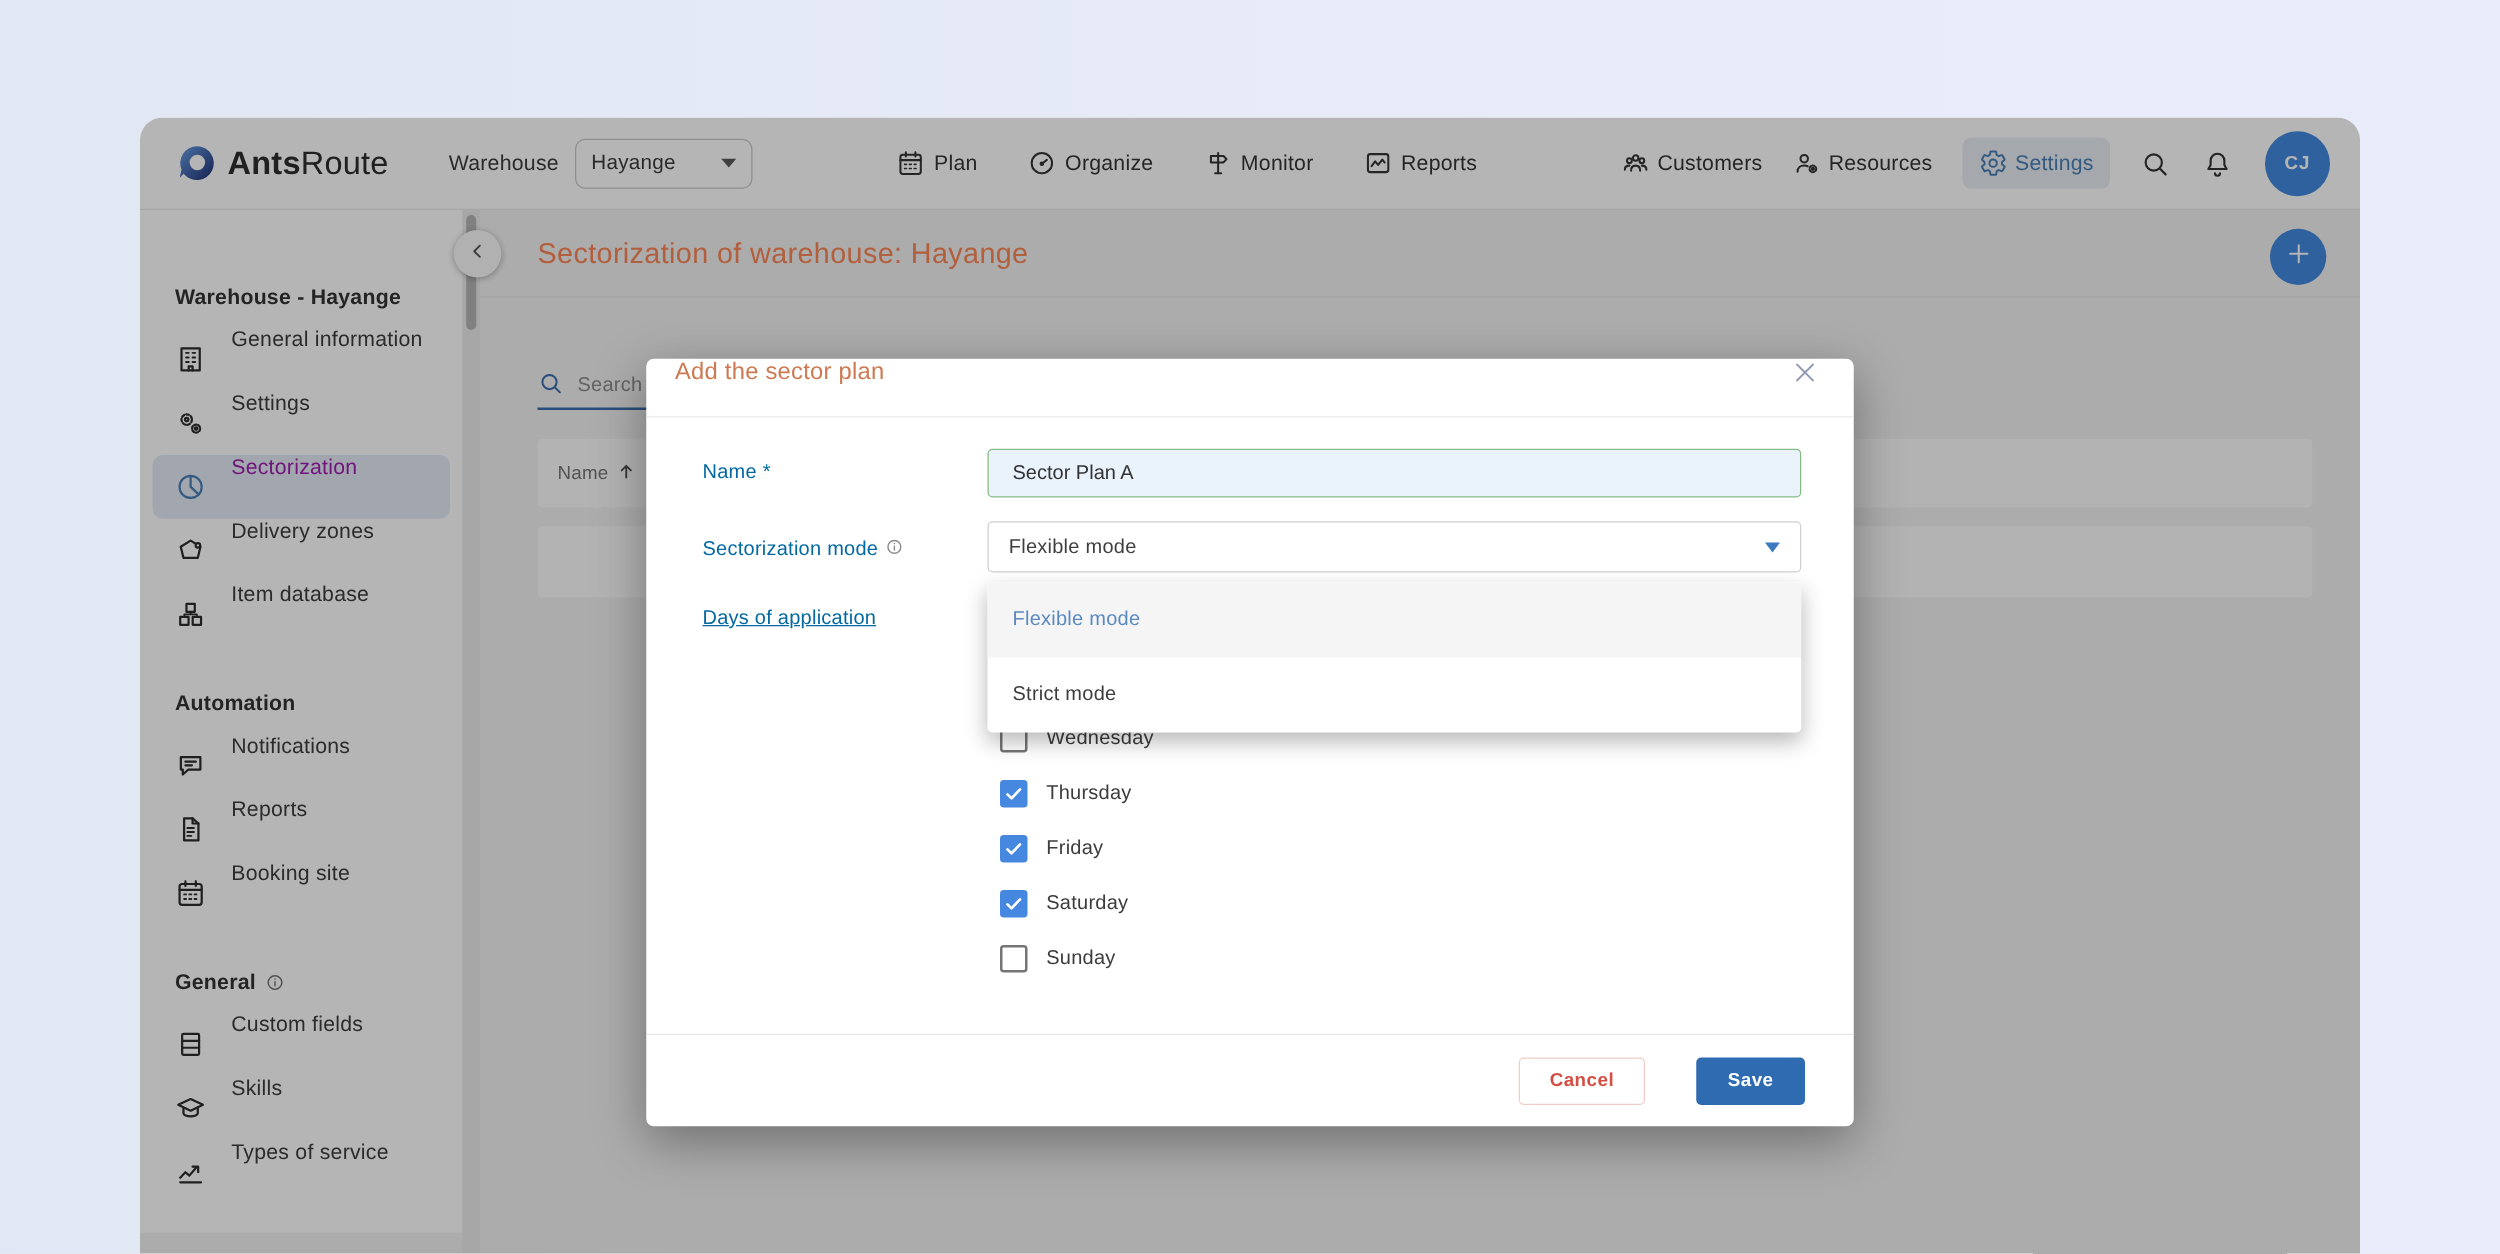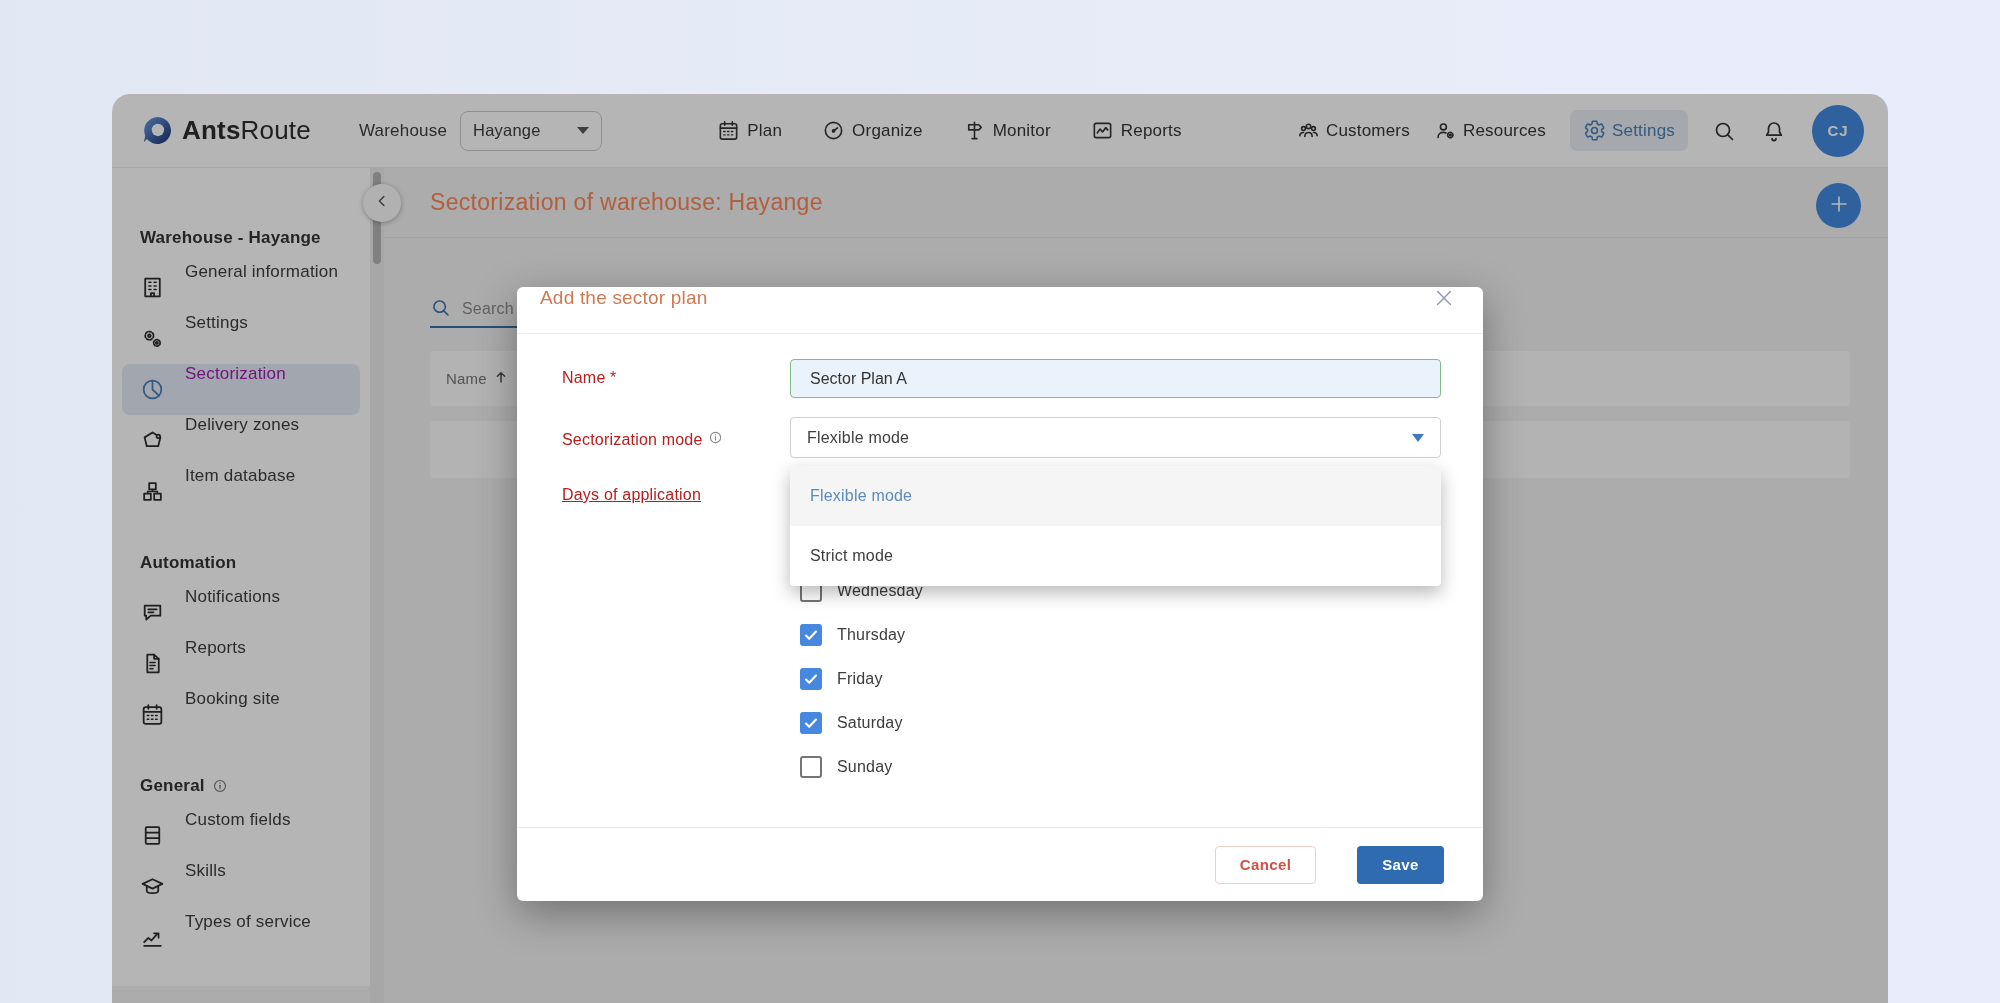--- a/index.html
+++ b/index.html
@@ -92,21 +92,21 @@
   .backdrop { position:absolute; inset:0; background:rgba(0,0,0,.29); z-index:40; }
   .modal {
     position:absolute; left:517px; top:287px; width:966px; height:614px; background:#fff;
     border-radius:6px; box-shadow:0 12px 40px rgba(0,0,0,.35); z-index:60;
   }
   .modal-header { height:47px; display:flex; align-items:flex-start; padding:0 24px 0 23px; border-bottom:1px solid #ececec; }
   .modal-title { font-size:19px; color:#cd7a52; font-weight:400; }
   .modal-close { margin-left:auto; width:26px; height:26px; color:#8f9ab3; cursor:pointer; }
   .modal-close svg { width:22px; height:22px; }
   .modal-body { position:relative; height:479px; }
-  .fld-label { position:absolute; left:45px; font-size:16px; color:#b91c1c; display:flex; align-items:center; gap:5px; }
+  .fld-label { position:absolute; left:45px; font-size:16px; color:#0369a1; display:flex; align-items:center; gap:5px; }
   .fld-label svg { width:15px; height:15px; color:#8a8a8a; }
   .name-input {
     position:absolute; left:273px; top:25px; width:651px; height:39px;
     background:#eaf2fc; border:1px solid #86bb86; border-radius:4px; padding:0 19px;
     font-size:16px; color:#333; font-family:"Liberation Sans",sans-serif; outline:none;
   }
   .mode-select {
     position:absolute; left:273px; top:83px; width:651px; height:41px; background:#fff;
     border:1px solid #cfcfcf; border-radius:4px; display:flex; align-items:center; padding:0 16px;
     font-size:16px; color:#3f3f3f; cursor:pointer;

